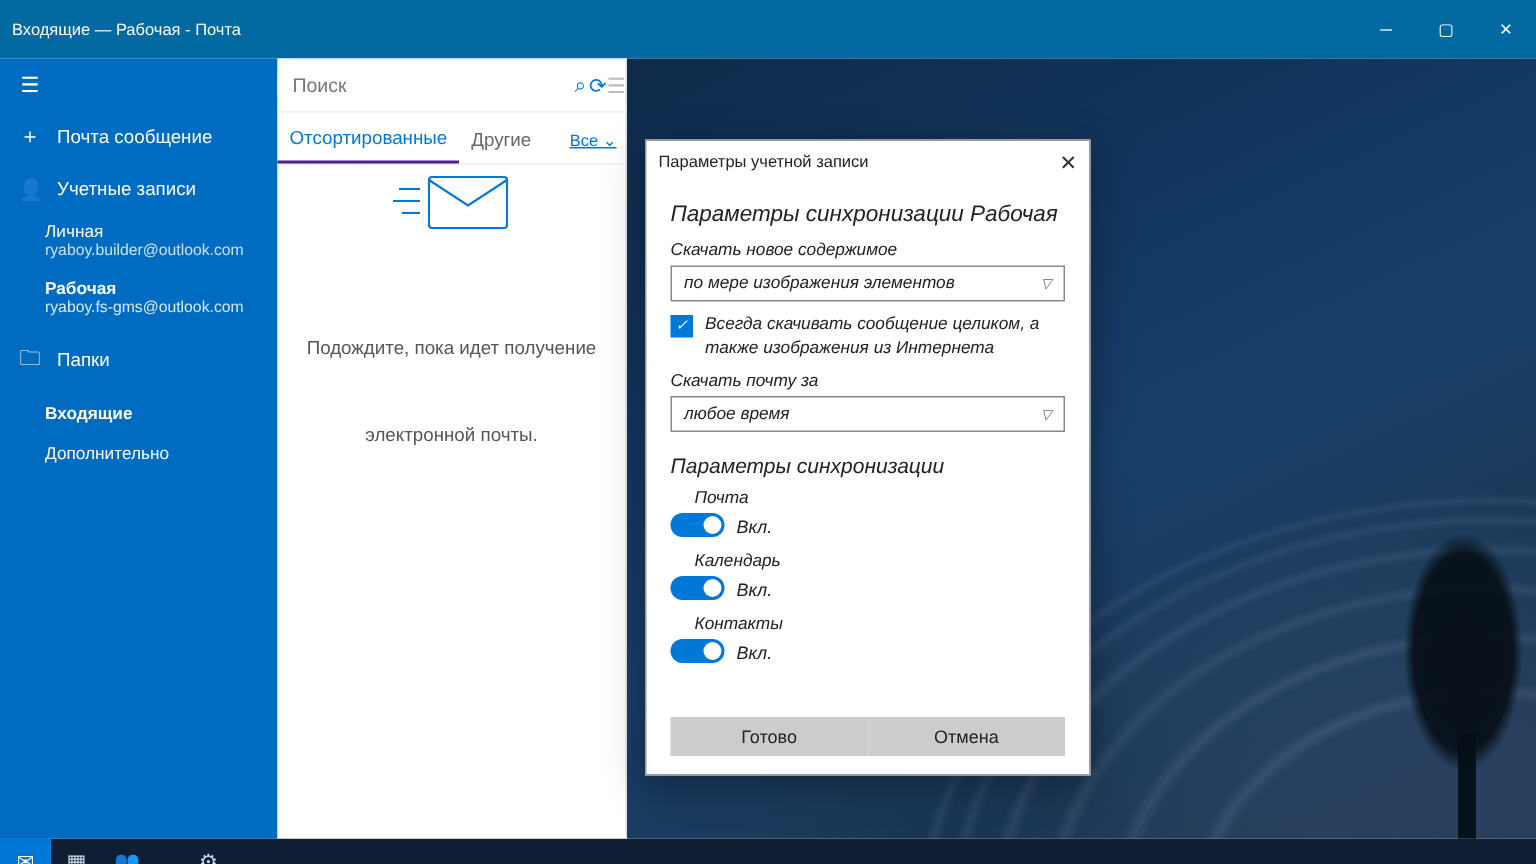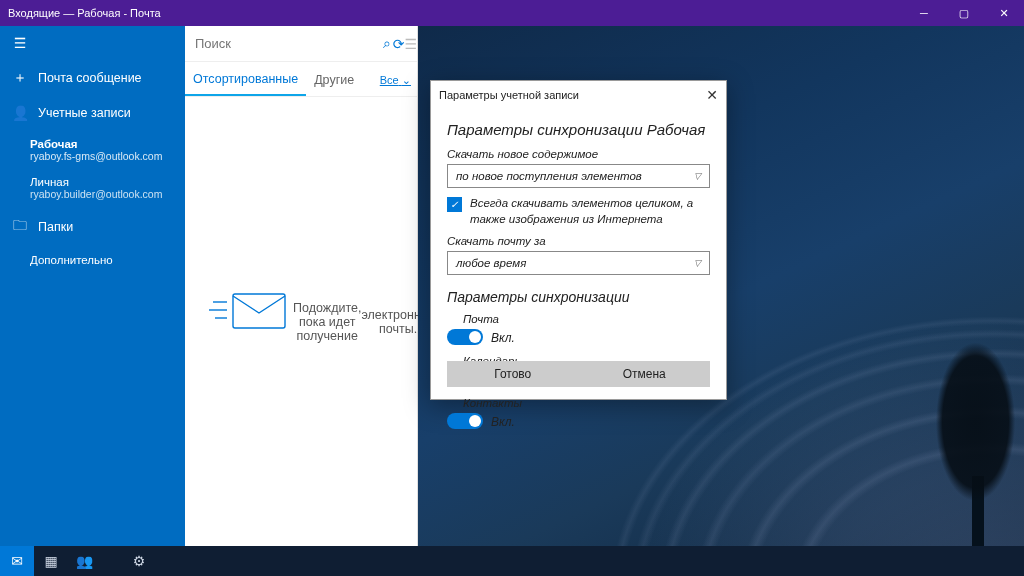--- a/index.html
+++ b/index.html
@@ -1,48 +1,48 @@
 <!DOCTYPE html>
 <html><head>
 <meta charset="utf-8">
 <style>
 * { margin:0; padding:0; box-sizing:border-box; font-family:"Segoe UI",Arial,sans-serif; }
 html,body { width:1024px; height:576px; overflow:hidden; }
-.titlebar { height:26px; background:#4c1d95; color:#fff; display:flex; align-items:center; font-size:11px; }
+.titlebar { height:39px; background:#0369a1; color:#fff; display:flex; align-items:center; font-size:11px; }
 .titlebar .title { padding-left:8px; flex:1; }
 .titlebar .win-btn { width:40px; text-align:center; cursor:default; }
 .app { display:flex; height:520px; position:relative; }
 .sidebar { width:185px; background:#006cc1; color:#fff; display:flex; flex-direction:column; font-size:12.5px; }
 .sidebar .row { display:flex; align-items:center; padding:9px 12px; gap:10px; }
 .sidebar .sub { padding:6px 12px 6px 30px; font-size:11.5px; }
 .sidebar .glyph { width:16px; text-align:center; font-size:14px; }
 .list { width:233px; background:#fff; border-right:1px solid #e0e0e0; display:flex; flex-direction:column; }
 .search { height:36px; display:flex; align-items:center; border-bottom:1px solid #eee; }
 .search input { flex:1; border:none; padding:0 10px; font-size:13px; outline:none; }
 .search .ic { width:28px; text-align:center; color:#0078d7; font-size:14px; }
 .tabs { display:flex; align-items:center; border-bottom:1px solid #eee; font-size:12.5px; }
 .tab { padding:10px 8px 8px; color:#666; cursor:default; }
-.tab.active { color:#0078d7; border-bottom:2px solid #0ea5e9; }
+.tab.active { color:#0078d7; border-bottom:2px solid #4c1d95; }
 .tab.right { margin-left:auto; color:#0078d7; font-size:11px; padding-right:6px;text-decoration:underline; }
-.empty { flex:1; display:flex; flex-direction:row; align-items:center; justify-content:space-between; color:#555; font-size:12.5px; text-align:center; padding:0 18px; }
+.empty { flex:1; display:flex; flex-direction:column; align-items:center; justify-content:flex-start; color:#555; font-size:12.5px; text-align:center; padding:0 18px;gap:44px; }
 .env { margin-bottom:18px; }
 .main-bg { flex:1; background:
   radial-gradient(ellipse 900px 700px at 95% 110%, rgba(180,200,255,0.18) 0%, rgba(180,200,255,0.12) 18%, rgba(0,0,0,0) 40%),
   radial-gradient(ellipse 850px 650px at 95% 110%, rgba(0,0,0,0) 22%, rgba(200,210,245,0.1) 23%, rgba(0,0,0,0) 24%),
   radial-gradient(ellipse 800px 600px at 95% 110%, rgba(0,0,0,0) 30%, rgba(200,210,245,0.1) 31%, rgba(0,0,0,0) 32%),
   radial-gradient(ellipse 750px 560px at 95% 110%, rgba(0,0,0,0) 38%, rgba(200,210,245,0.09) 39%, rgba(0,0,0,0) 40%),
   radial-gradient(ellipse 700px 520px at 95% 110%, rgba(0,0,0,0) 46%, rgba(200,210,245,0.09) 47%, rgba(0,0,0,0) 48%),
   radial-gradient(ellipse 650px 480px at 95% 110%, rgba(0,0,0,0) 54%, rgba(200,210,245,0.08) 55%, rgba(0,0,0,0) 56%),
   radial-gradient(ellipse 600px 440px at 95% 110%, rgba(0,0,0,0) 62%, rgba(200,210,245,0.08) 63%, rgba(0,0,0,0) 64%),
   linear-gradient(155deg,#0f2a4a 0%,#12365e 30%,#183f6a 52%,#1a3a5a 70%,#10253d 100%);
   position:relative; }
 .tree { position:absolute; bottom:0; right:-10px; width:130px; height:230px; background:
   radial-gradient(ellipse 55px 110px at 55% 46%, rgba(6,14,22,0.95) 0%, rgba(6,14,22,0.9) 60%, rgba(0,0,0,0) 72%),
   linear-gradient(#05111c,#05111c) 58% 100%/12px 70px no-repeat; }
-.dialog { position:absolute; left:430px; top:54px; width:297px; height:320px; background:#fff; border:1px solid #9a9a9a; box-shadow:0 6px 24px rgba(0,0,0,0.35); font-size:12px; color:#222; }
+.dialog { position:absolute; left:430px; top:54px; width:297px; height:424px; background:#fff; border:1px solid #9a9a9a; box-shadow:0 6px 24px rgba(0,0,0,0.35); font-size:12px; color:#222; }
 .dlg-title { display:flex; align-items:center; padding:6px 8px; font-size:11px; }
 .dlg-title .x { margin-left:auto; font-size:14px; color:#333; cursor:default; }
 .dlg-body { padding:6px 16px 0;font-style:italic; }
 .dlg-body h2 { font-size:15px; font-weight:400; margin:6px 0 10px; }
 .dlg-body .lbl { font-size:11.5px; margin:6px 0 4px; }
 .select { border:1px solid #888; padding:5px 8px; font-size:11.5px; display:flex; align-items:center; margin-bottom:8px; }
 .select .chev { margin-left:auto; color:#666; font-size:9px; }
 .chk-row { display:flex; gap:8px; font-size:11.5px; margin:4px 0 8px; line-height:1.35; }
 .chk { width:15px; height:15px; background:#0078d7; color:#fff; display:flex; align-items:center; justify-content:center; font-size:10px; flex-shrink:0; margin-top:1px; }
 .dlg-body h3 { font-size:14px; font-weight:400; margin:14px 0 8px; }
@@ -74,31 +74,34 @@
         <span class="glyph">☰</span>
       </div>
     <div class="row">
       <span class="glyph">＋</span>
       <span>Почта сообщение</span>
     </div>
     <div class="row">
       <span class="glyph">👤</span>
       <span>Учетные записи</span>
     </div>
+    <div class="sub">
+      <div>Личная</div>
+      <div style="opacity:.8;font-size:10.5px">ryaboy.builder@outlook.com</div>
+    </div>
     <div class="sub sel" style="padding-top:8px;padding-bottom:8px">
       <div style="font-weight:600">Рабочая</div>
       <div style="opacity:.85;font-size:10.5px">ryaboy.fs-gms@outlook.com</div>
     </div>
-    <div class="sub">
-      <div>Личная</div>
-      <div style="opacity:.8;font-size:10.5px">ryaboy.builder@outlook.com</div>
-    </div>
     <div class="row">
       <span class="glyph">🗀</span>
       <span>Папки</span>
+    </div>
+    <div class="sub sel" style="padding:9px 12px 9px 30px;font-weight:600">
+      <span>Входящие</span>
     </div>
     <div class="sub">
       <span>Дополнительно</span>
     </div>
   </div>
 
   <div class="list">
     <div class="search">
       <input placeholder="Поиск" style="">
       <span class="ic">⌕</span>
@@ -133,26 +136,26 @@
 
   <div class="dialog">
     <div class="dlg-title">
       <span>Параметры учетной записи</span>
       <span class="x">✕</span>
     </div>
     <div class="dlg-body">
       <h2>Параметры синхронизации Рабочая</h2>
       <div class="lbl">Скачать новое содержимое</div>
       <div class="select">
-        <span>по новое поступления элементов</span>
+        <span>по мере изображения элементов</span>
         <span class="chev">▽</span>
       </div>
       <div class="chk-row">
         <div class="chk">✓</div>
-        <div>Всегда скачивать элементов целиком, а также изображения из Интернета</div>
+        <div>Всегда скачивать сообщение целиком, а также изображения из Интернета</div>
       </div>
       <div class="lbl">Скачать почту за</div>
       <div class="select">
         <span>любое время</span>
         <span class="chev">▽</span>
       </div>
       <h3>Параметры синхронизации</h3>
       <div class="toggle-row">
         <div class="tl">Почта</div>
         <div class="toggle">

